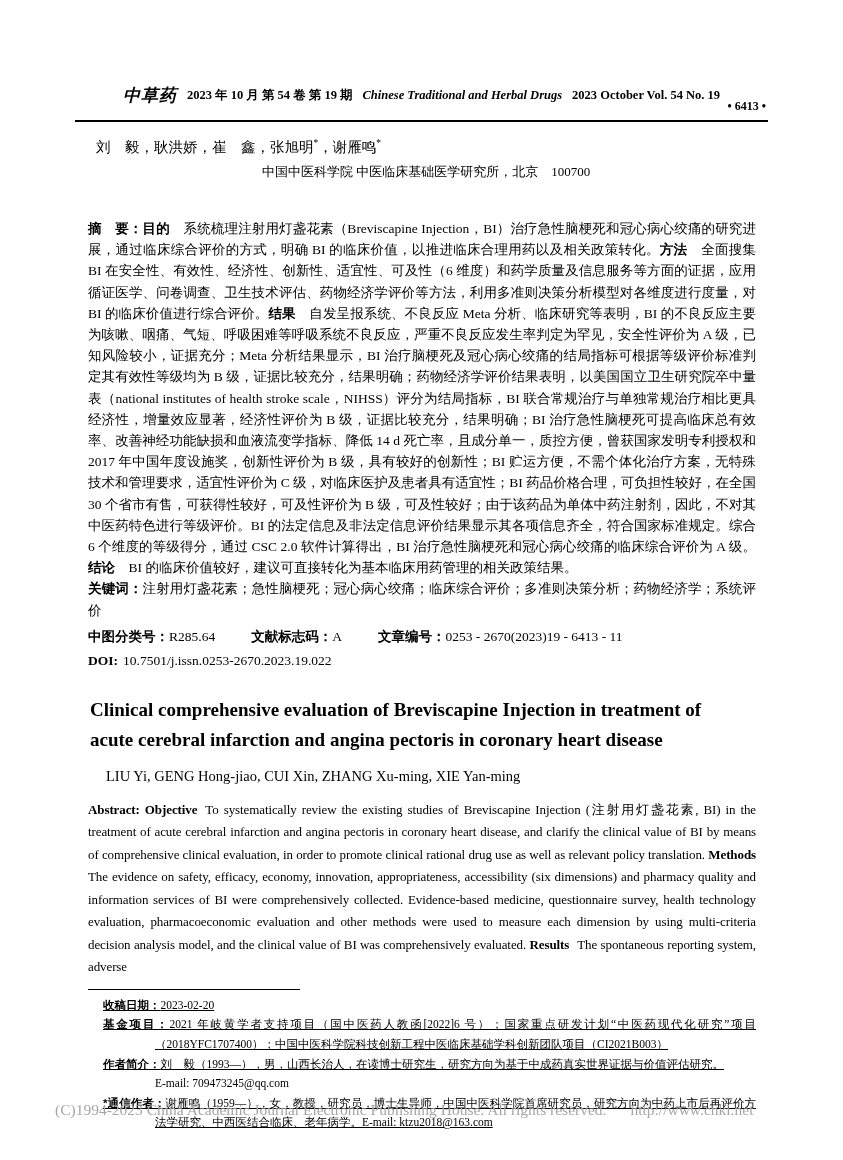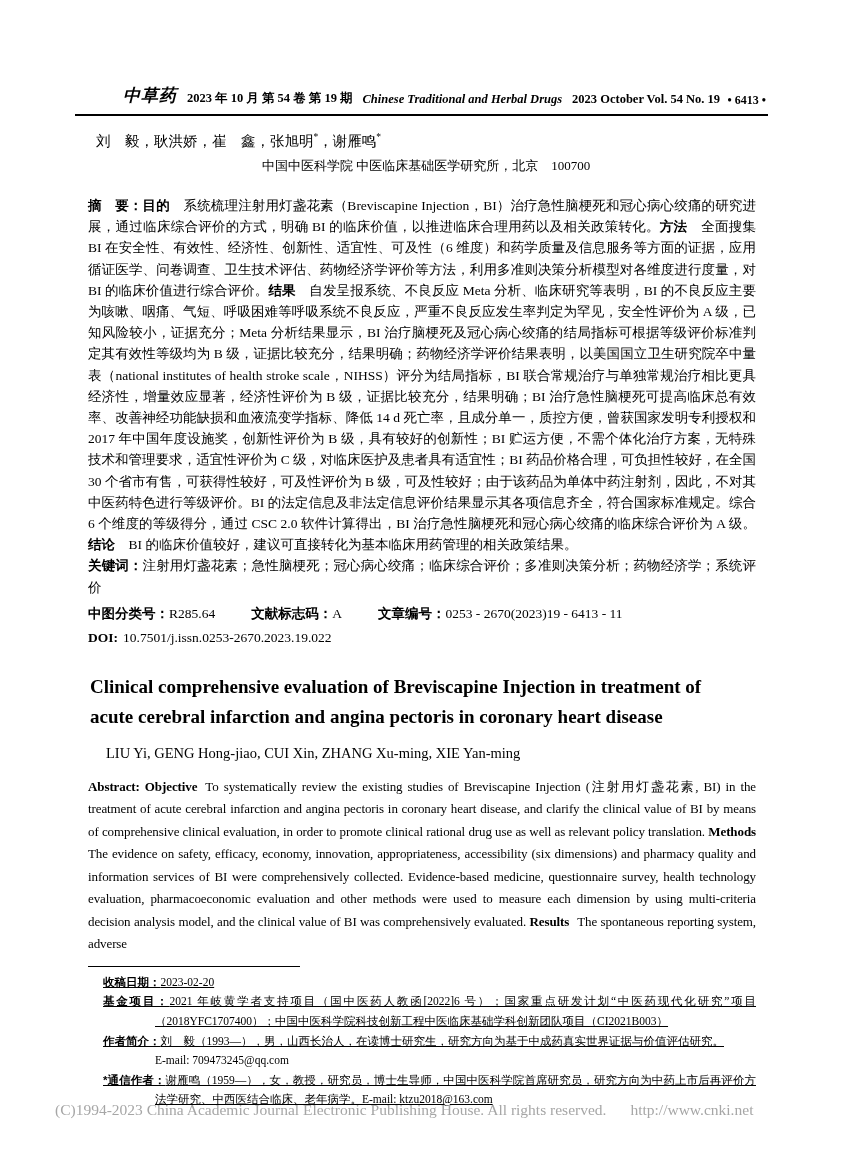--- a/index.html
+++ b/index.html
@@ -5,36 +5,36 @@
   html,body { margin:0; padding:0; background:#e8e8e8; }
   .page {
     position:relative; width:843px; height:1160px; margin:0 auto;
     background:#ffffff; color:#000;
     font-family:"Liberation Serif","DejaVu Serif",serif;
     overflow:hidden;
   }
   
   .header-wrap { padding:84px 75px 0 75px; }
   .header-row {
-    position:relative; display:flex; align-items:flex-end; justify-content:center;
-    gap:10px; border-bottom:2px solid #000; padding-bottom:7px; white-space:nowrap;
+    position:relative; display:flex; align-items:center; justify-content:center;
+    gap:10px; border-bottom:2px solid #000; padding-bottom:13px; white-space:nowrap;
   }
   .j-cn { font-weight:bold; font-style:italic; font-size:17px; letter-spacing:1px; }
   .issue-cn { font-weight:bold; font-size:12.5px; }
   .j-en { font-weight:bold; font-style:italic; font-size:12.5px; }
   .j-en-issue { font-weight:bold; font-size:12.5px; }
   .page-no { position:absolute; right:2px; bottom:6px; font-weight:bold; font-size:12px; }
   
   .content { margin:0 87px 0 88px; }
   .title-cn { margin:24px 0 0 6px; font-size:22px; font-weight:bold; line-height:28px;
     font-family:"Liberation Sans","DejaVu Sans",sans-serif; letter-spacing:0.5px; }
   .authors-cn { margin:16px 0 0 8px; font-size:14.5px; }
   .authors-cn sup { font-size:9.5px; }
   .affil-cn { margin:6px 0 0 8px; font-size:13px;text-align:center; }
-  .abs-cn { margin:20px 0 0 0; font-size:13.5px; line-height:21.2px; text-align:justify; }
+  .abs-cn { margin:37px 0 0 0; font-size:13.5px; line-height:21.2px; text-align:justify; }
   .abs-cn b.hd { font-family:"Liberation Sans","DejaVu Sans",sans-serif; }
   .kw-line { margin:0; font-size:13.5px; line-height:21.2px; text-align:justify; }
   .kw-line b { font-family:"Liberation Sans","DejaVu Sans",sans-serif; }
   .clc-line { margin:5px 0 0 0; font-size:13.5px; line-height:21px; }
   .clc-item + .clc-item { margin-left:36px; }
   .clc-line b { font-family:"Liberation Sans","DejaVu Sans",sans-serif; }
   .doi-line { margin:3px 0 0 0; font-size:13.5px; line-height:21px; }
   .doi-line .doi-value { margin-left:5px; }
   
   .title-en { margin:24px 0 0 2px; max-width:648px; font-size:19px; font-weight:bold; line-height:30px; }

